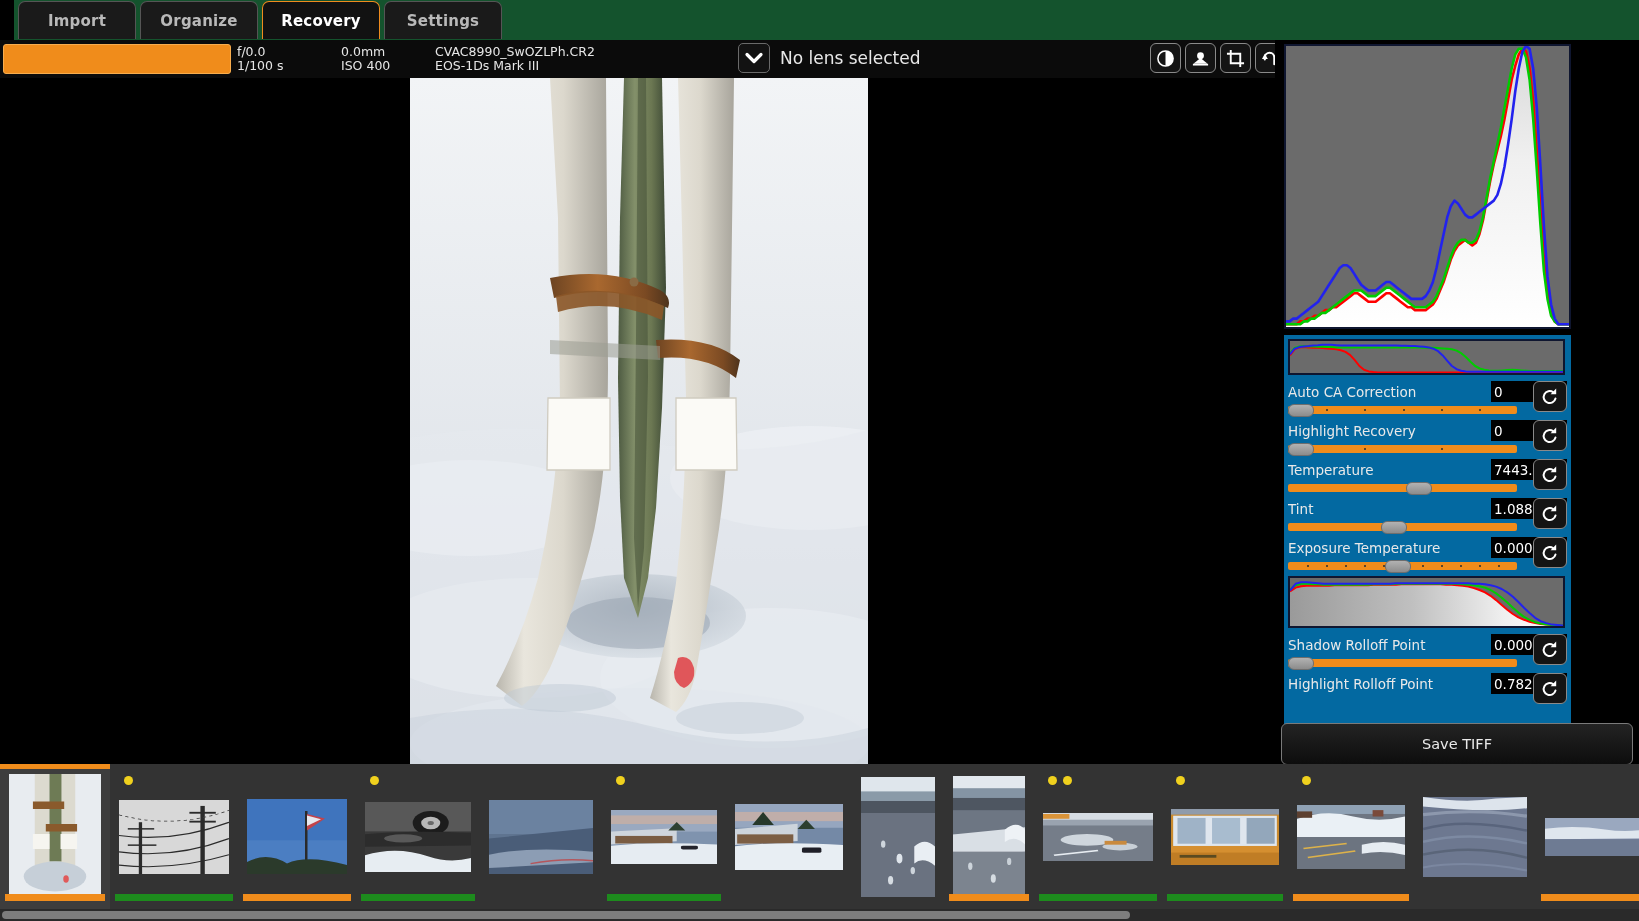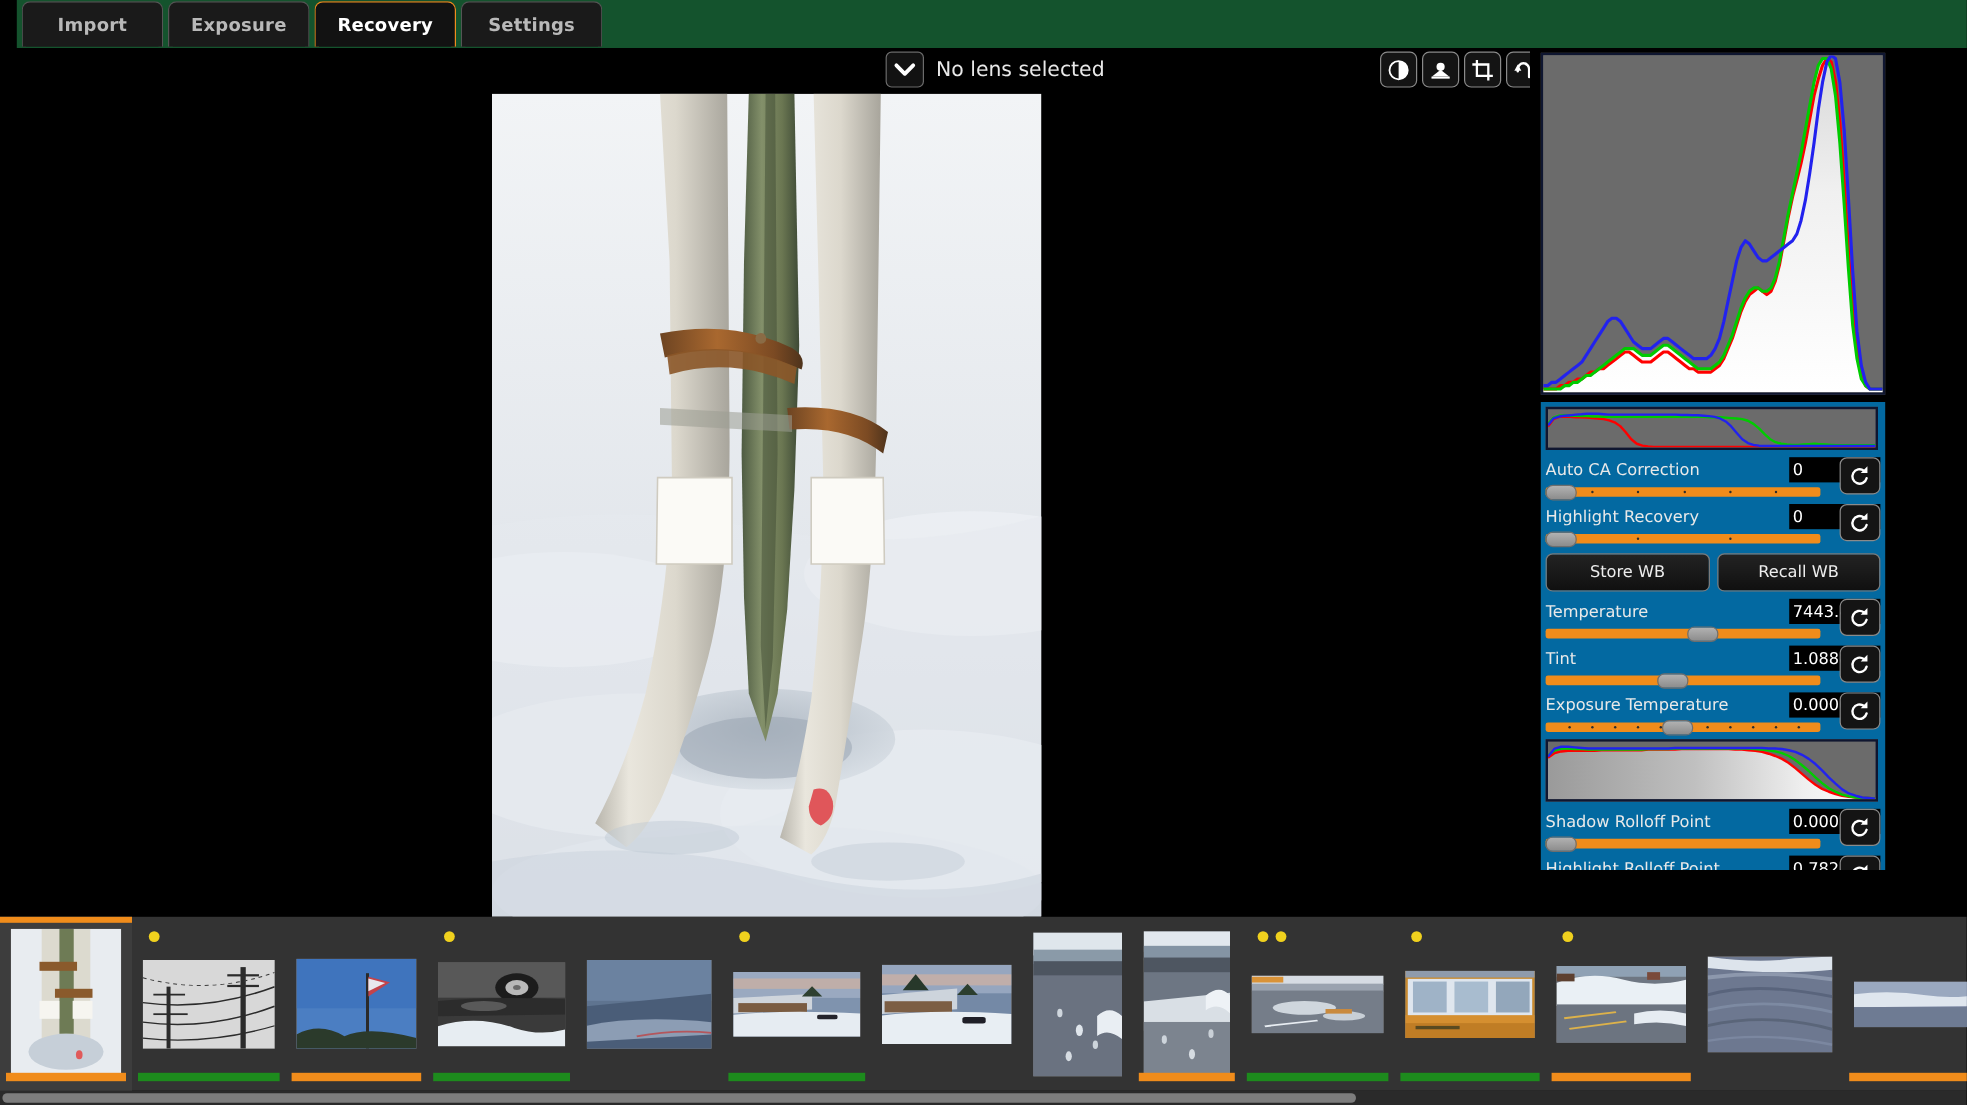--- a/index.html
+++ b/index.html
@@ -297,25 +297,42 @@
     border-radius: 4px;
   }
 </style>
 </head>
 <body>
 
 <div class="app">
 
   <div class="tabbar" id="tabbar">
       <div class="tab">Import</div>
-      <div class="tab">Exposure</div>
+      <div class="tab">Organize</div>
       <div class="tab active">Recovery</div>
       <div class="tab">Settings</div>
     </div>
 
+  <div class="infobar">
+    <div class="progressbar"></div>
+    <div class="meta">
+      <div class="meta-col w1">
+        <div>f/0.0</div>
+        <div>1/100 s</div>
+      </div>
+      <div class="meta-col w2">
+        <div>0.0mm</div>
+        <div>ISO 400</div>
+      </div>
+      <div class="meta-col w3">
+        <div>CVAC8990_SwOZLPh.CR2</div>
+        <div>EOS-1Ds Mark III</div>
+      </div>
+    </div>
+  </div>
 
   <div class="lens-wrap">
     <div class="lens-btn">
       <svg width="20" height="14" viewBox="0 0 20 14">
           <path d="M3 3.5 L10 10.5 L17 3.5" stroke="#fff" stroke-width="3.2" fill="none" stroke-linecap="round" stroke-linejoin="round"></path>
         </svg>
     </div>
     <div class="lens-label">No lens selected</div>
   </div>
 
@@ -484,24 +501,20 @@
             <div class="tick" style="left: 66.6667%;"></div>
             <div class="handle" style="left: calc(0% + 0px);"></div>
           </div>
           <div class="reset-btn">
             <svg width="20" height="20" viewBox="0 0 20 20">
               <path d="M15.5 11.5 A6 6 0 1 1 13.2 5.2" stroke="#fff" stroke-width="2" fill="none" stroke-linecap="round"></path>
               <path d="M16.2 1.6 L16.2 7.2 L10.6 7.2 Z" fill="#fff"></path>
             </svg>
           </div>
         </div>
-        <div class="wb-row">
-          <div class="wb-btn">Store WB</div>
-          <div class="wb-btn">Recall WB</div>
-        </div>
         <div class="slider-row">
           <div class="slider-head">
             <div class="slider-label">Temperature</div>
             <div class="slider-value">7443.4</div>
           </div>
           <div class="slider-track">
             <div class="handle" style="left: calc(58% - 15.08px);"></div>
           </div>
           <div class="reset-btn">
             <svg width="20" height="20" viewBox="0 0 20 20">
@@ -591,20 +604,21 @@
             <svg width="20" height="20" viewBox="0 0 20 20">
               <path d="M15.5 11.5 A6 6 0 1 1 13.2 5.2" stroke="#fff" stroke-width="2" fill="none" stroke-linecap="round"></path>
               <path d="M16.2 1.6 L16.2 7.2 L10.6 7.2 Z" fill="#fff"></path>
             </svg>
           </div>
         </div>
       </div>
   </div>
 
   <div class="saverow">
+    <div class="save-btn">Save TIFF</div>
   </div>
 
   <div class="filmstrip" id="filmstrip">
       <div class="thumb selected" style="width: 110px;">
         <div class="pic" style="width: 92px; height: 125px;">
           <svg width="92" height="125" viewBox="0 0 100 100" preserveAspectRatio="none">
             <rect width="100" height="100" fill="#e8ecf0"></rect>
             <rect x="28" y="0" width="16" height="76" fill="#dcdacf"></rect>
             <rect x="56" y="0" width="16" height="76" fill="#dcdacf"></rect>
             <rect x="44" y="0" width="13" height="70" fill="#6e7b55"></rect>

